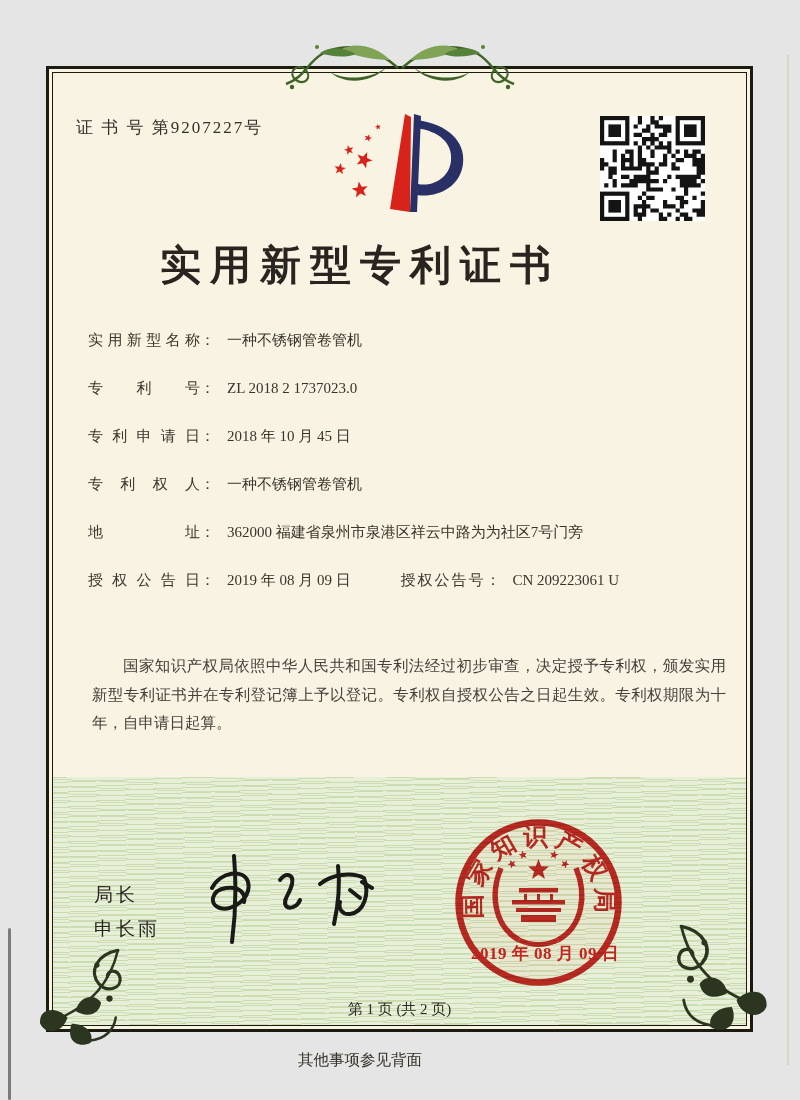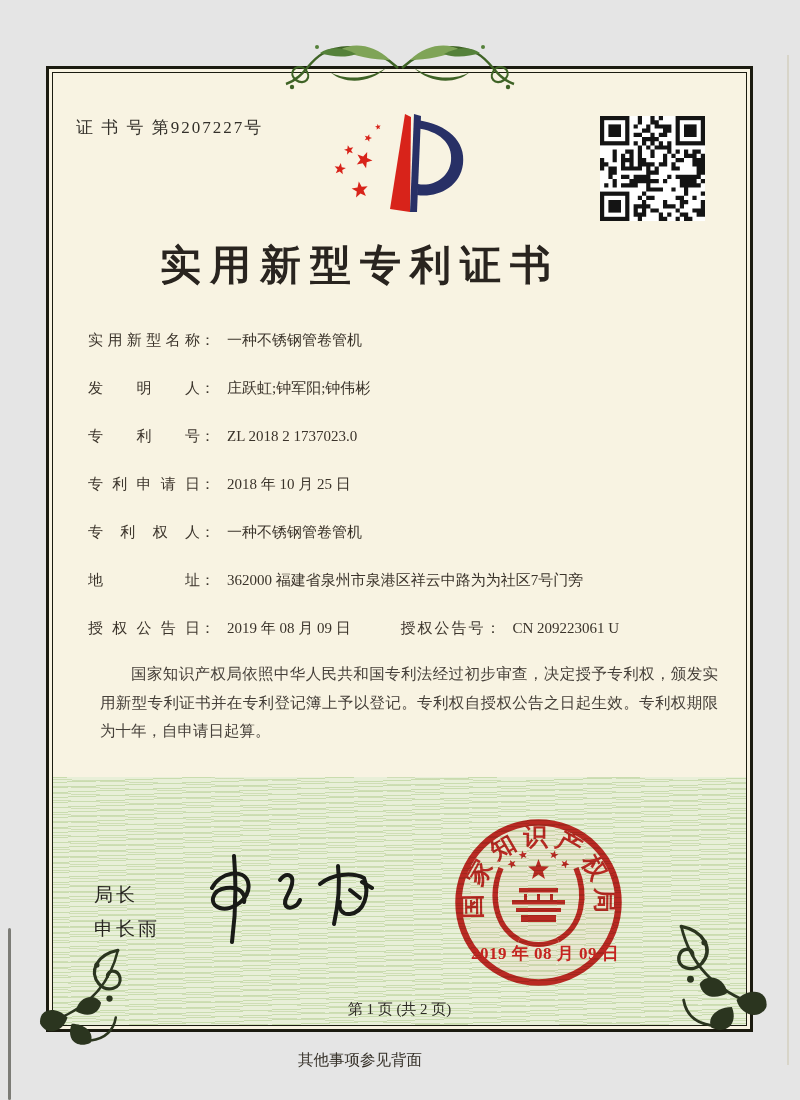--- a/index.html
+++ b/index.html
@@ -17,21 +17,21 @@
   .cert-no{position:absolute;left:76px;top:116px;font-size:17px;letter-spacing:2px;color:#33302a;}
   .title{position:absolute;left:0;width:720px;top:238px;text-align:center;
          font-size:41px;font-weight:bold;letter-spacing:9px;color:#29241f;}
   .fields{position:absolute;left:88px;top:328px;width:640px;font-size:15px;}
   .f-row{height:48px;line-height:24px;white-space:nowrap;}
   .f-label{display:inline-block;width:112px;text-align:justify;text-align-last:justify;color:#3c352c;vertical-align:baseline;}
   .f-colon{margin:0 2px 0 0;}
   .f-value{margin-left:10px;color:#3a332a;}
   .f-pair2{margin-left:46px;}
   .paras{position:absolute;left:88px;top:648px;width:642px;font-size:15.5px;line-height:1.85;color:#46403a;text-align:justify;}
-  .paras p{margin:12px;text-indent:2em;font-family:Liberation Serif, serif;}
+  .paras p{margin:4px;text-indent:2em;font-family:Liberation Serif, serif;}
   .signer{position:absolute;left:94px;font-size:19px;letter-spacing:3px;color:#26241f;z-index:4;}
   .seal-date{position:absolute;left:455px;top:942px;width:180px;text-align:center;
              font-size:17px;font-weight:bold;color:#c42420;letter-spacing:.5px;z-index:5;}
   .page-no{position:absolute;left:46px;top:1000px;width:707px;text-align:center;font-size:15px;color:#2c2a24;z-index:4;}
   .back-note{position:absolute;left:0;top:1050px;width:720px;text-align:center;font-size:15.5px;color:#363129;}
   .abs{position:absolute;}
   .edge-right{position:absolute;left:787px;top:55px;width:2px;height:1010px;background:#d6d2c4;opacity:.85;}
   .edge-left-dark{position:absolute;left:8px;top:928px;width:3px;height:172px;background:#44443a;opacity:.65;border-radius:2px;}
   svg{display:block;}
 </style>
@@ -82,23 +82,22 @@
       <rect x="84.00000000000001" y="8.4" width="12.600000000000001" height="12.600000000000001" fill="#141414"></rect>
       <rect x="0" y="75.60000000000001" width="29.400000000000002" height="29.400000000000002" fill="#141414"></rect>
       <rect x="4.2" y="79.80000000000001" width="21" height="21" fill="#ffffff"></rect>
       <rect x="8.4" y="84.00000000000001" width="12.600000000000001" height="12.600000000000001" fill="#141414"></rect>
     </svg>
 
   <div class="title">实用新型专利证书</div>
 
   <div class="fields">
     <div class="f-row"><span class="f-label">实用新型名称</span><span class="f-colon">：</span><span class="f-value">一种不锈钢管卷管机</span></div>
-    <div class="f-row"><span class="f-label">发明人</span><span class="f-colon">：</span><span class="f-value">庄跃虹;钟军阳;钟伟彬</span></div>
     <div class="f-row"><span class="f-label">专利号</span><span class="f-colon">：</span><span class="f-value">ZL 2018 2 1737023.0</span></div>
-    <div class="f-row"><span class="f-label">专利申请日</span><span class="f-colon">：</span><span class="f-value">2018 年 10 月 25 日</span></div>
+    <div class="f-row"><span class="f-label">专利申请日</span><span class="f-colon">：</span><span class="f-value">2018 年 10 月 45 日</span></div>
     <div class="f-row"><span class="f-label">专利权人</span><span class="f-colon">：</span><span class="f-value">一种不锈钢管卷管机</span></div>
     <div class="f-row"><span class="f-label">地址</span><span class="f-colon">：</span><span class="f-value">362000 福建省泉州市泉港区祥云中路为为社区7号门旁</span></div>
     <div class="f-row">
       <span class="f-label">授权公告日</span><span class="f-colon">：</span><span class="f-value">2019 年 08 月 09 日</span>
       <span class="f-pair2"><span style="letter-spacing:2px;">授权公告号</span><span class="f-colon">：</span><span class="f-value">CN 209223061 U</span></span>
     </div>
   </div>
 
   <div class="paras">
     <p>国家知识产权局依照中华人民共和国专利法经过初步审查，决定授予专利权，颁发实用新型专利证书并在专利登记簿上予以登记。专利权自授权公告之日起生效。专利权期限为十年，自申请日起算。</p>

